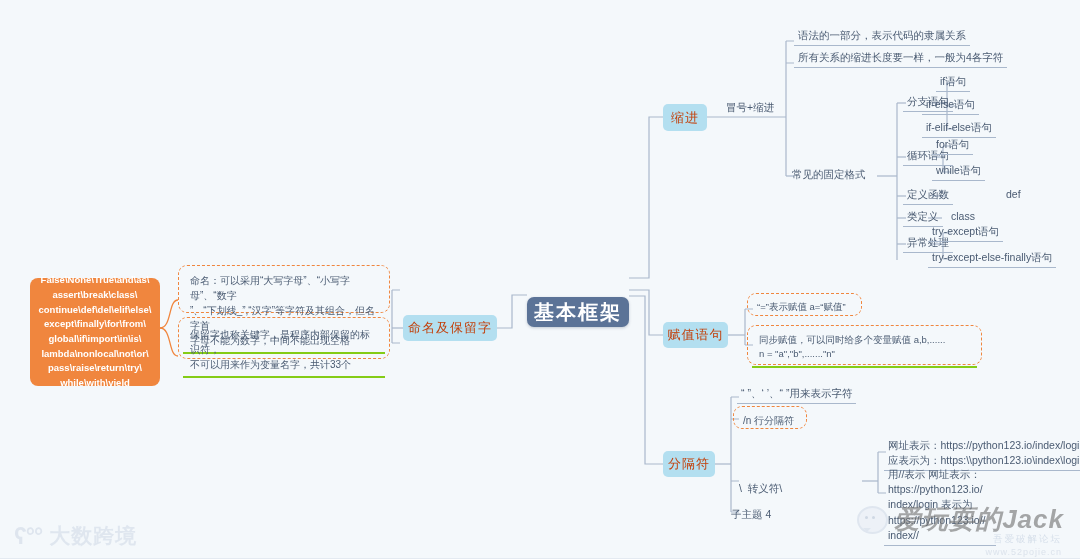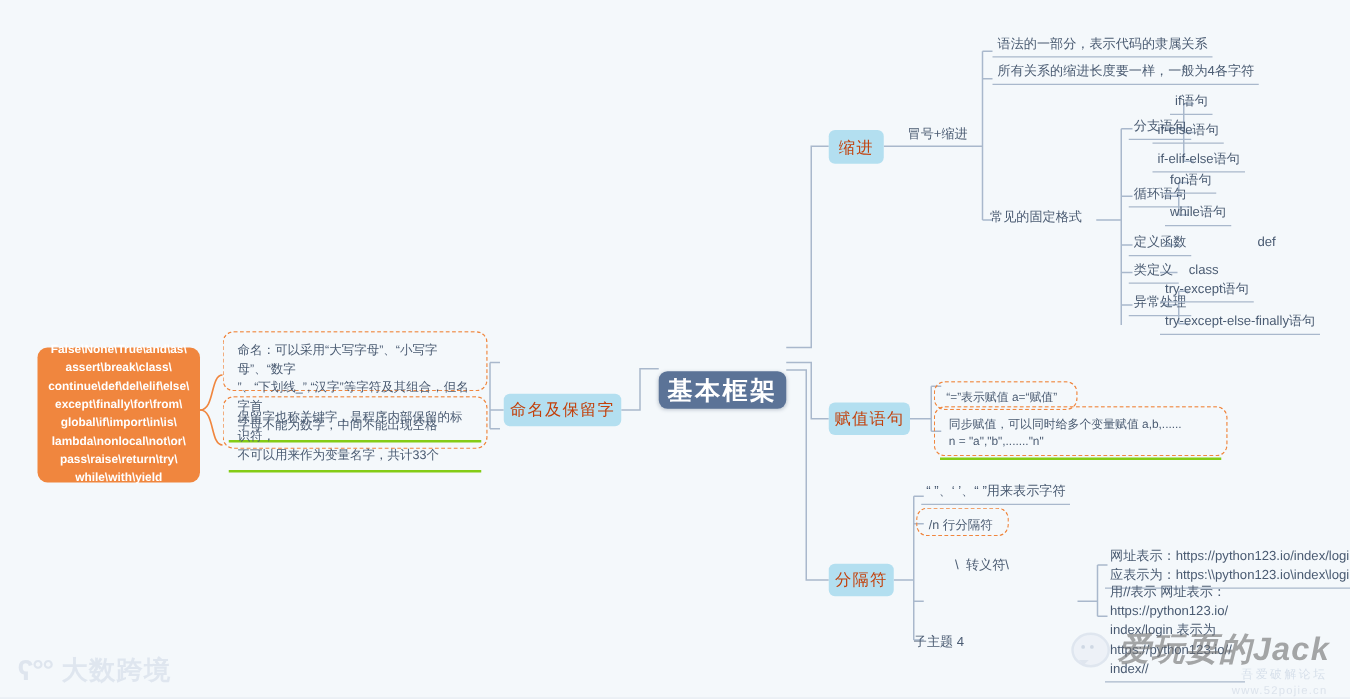--- a/index.html
+++ b/index.html
@@ -219,38 +219,38 @@
 assert\break\class\
 continue\def\del\elif\else\
 except\finally\for\from\
 global\if\import\in\is\
 lambda\nonlocal\not\or\
 pass\raise\return\try\
 while\with\yield</div>
 
   <div class="node lv1" style="left:663px;top:322px;width:65px;height:26px;">赋值语句</div>
 
-  <div class="node dashed" style="left:747px;top:293px;width:115px;height:23px;margin-top:12px;">
+  <div class="node dashed" style="left:747px;top:293px;width:115px;height:23px;">
     <div class="boxtext nb" style="margin:2px 2px 0 2px;font-size:9.5px;">“=”表示赋值   a=“赋值”</div>
   </div>
 
   <div class="node dashed" style="left:747px;top:325px;width:235px;height:40px;">
     <div class="boxtext" style="margin:3px 4px 0 4px;font-size:9.5px;">同步赋值，可以同时给多个变量赋值    a,b,......
 n = "a","b",......."n"</div>
   </div>
 
   <div class="node lv1" style="left:663px;top:451px;width:52px;height:26px;">分隔符</div>
 
   <div class="node txt" style="left:737px;top:385px;">“ ”、‘ ’、“ ”用来表示字符</div>
 
   <div class="node dashed" style="left:733px;top:406px;width:74px;height:23px;">
     <div class="boxtext nb" style="margin:2px 2px 0 2px;">/n   行分隔符</div>
   </div>
 
-  <div class="node txt nb" style="left:735px;top:444px;margin-left:25px;">\  转义符\</div>
+  <div class="node txt nb" style="left:735px;top:480px;">\  转义符\</div>
 
   <div class="node txt" style="left:884px;top:437px;">网址表示：https://python123.io/index/login
 应表示为：https:\\python123.io\index\login</div>
 
   <div class="node txt wrap" style="left:884px;top:466px;width:112px;">用//表示 网址表示：https://python123.io/
 index/login   表示为https://python123.io//
 index//</div>
 
   <div class="node txt nb" style="left:727px;top:506px;">子主题 4</div>
 

